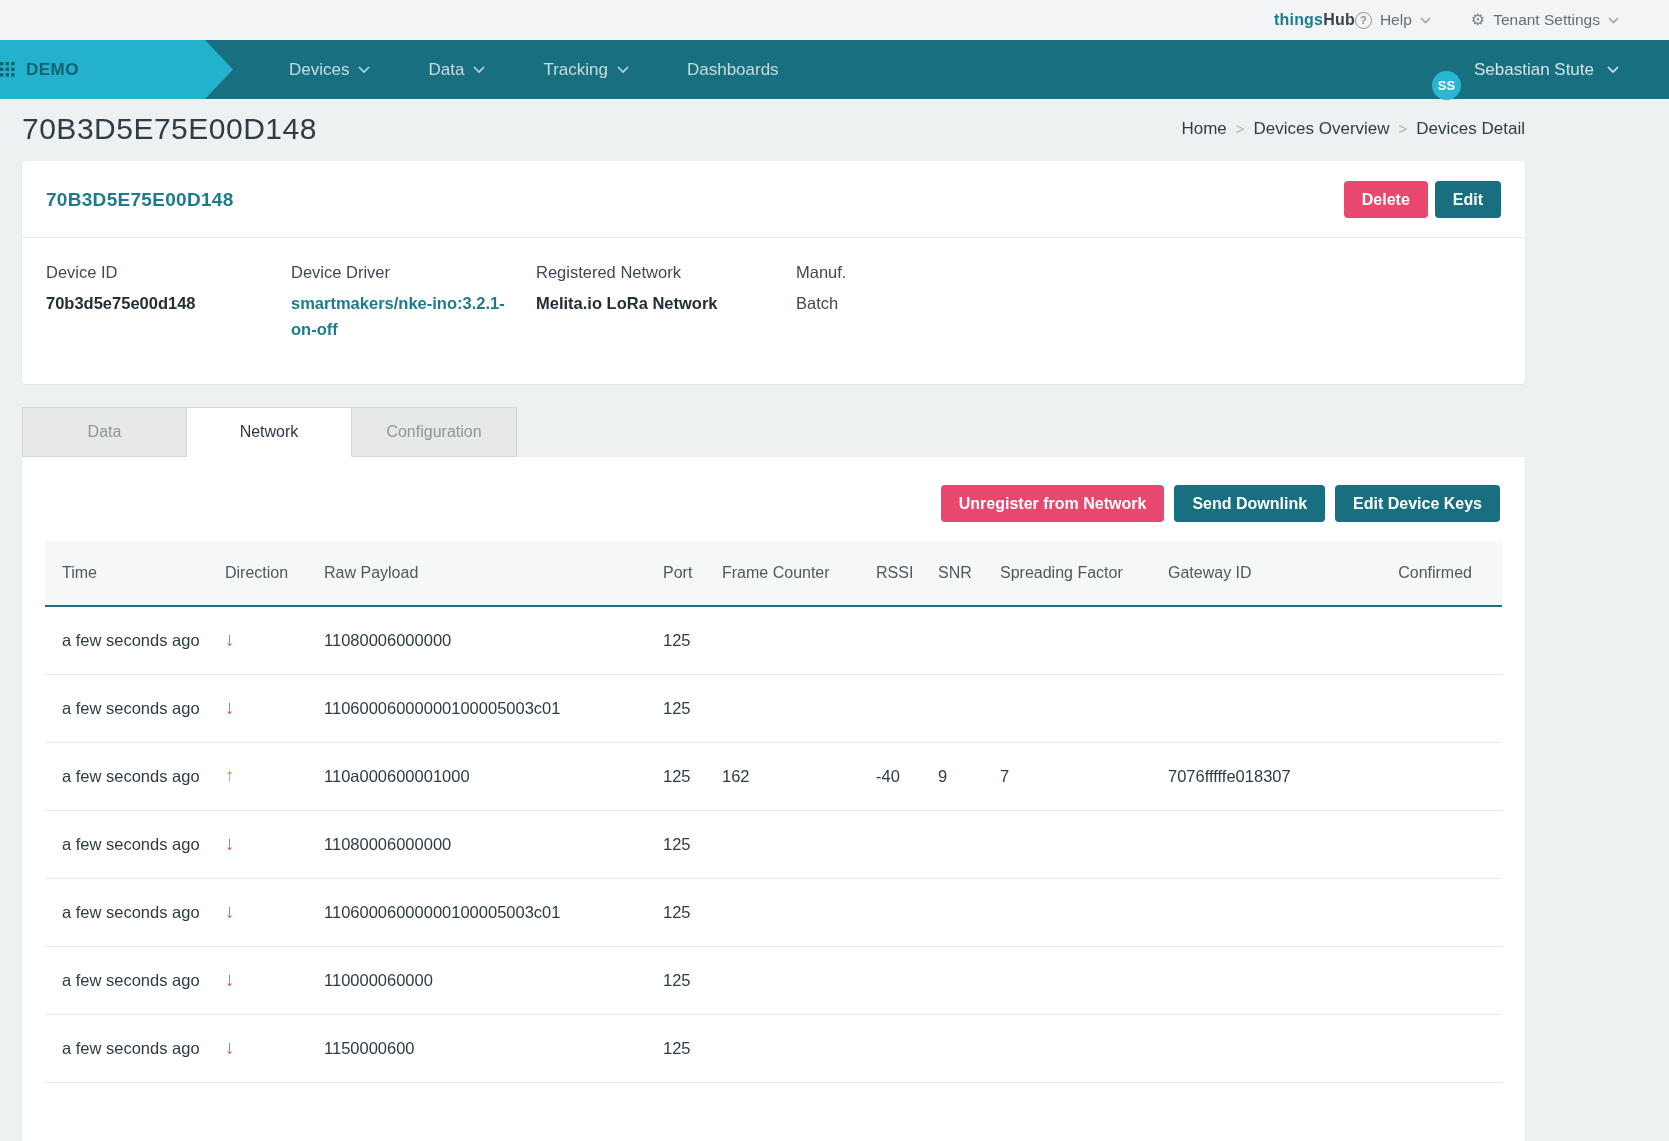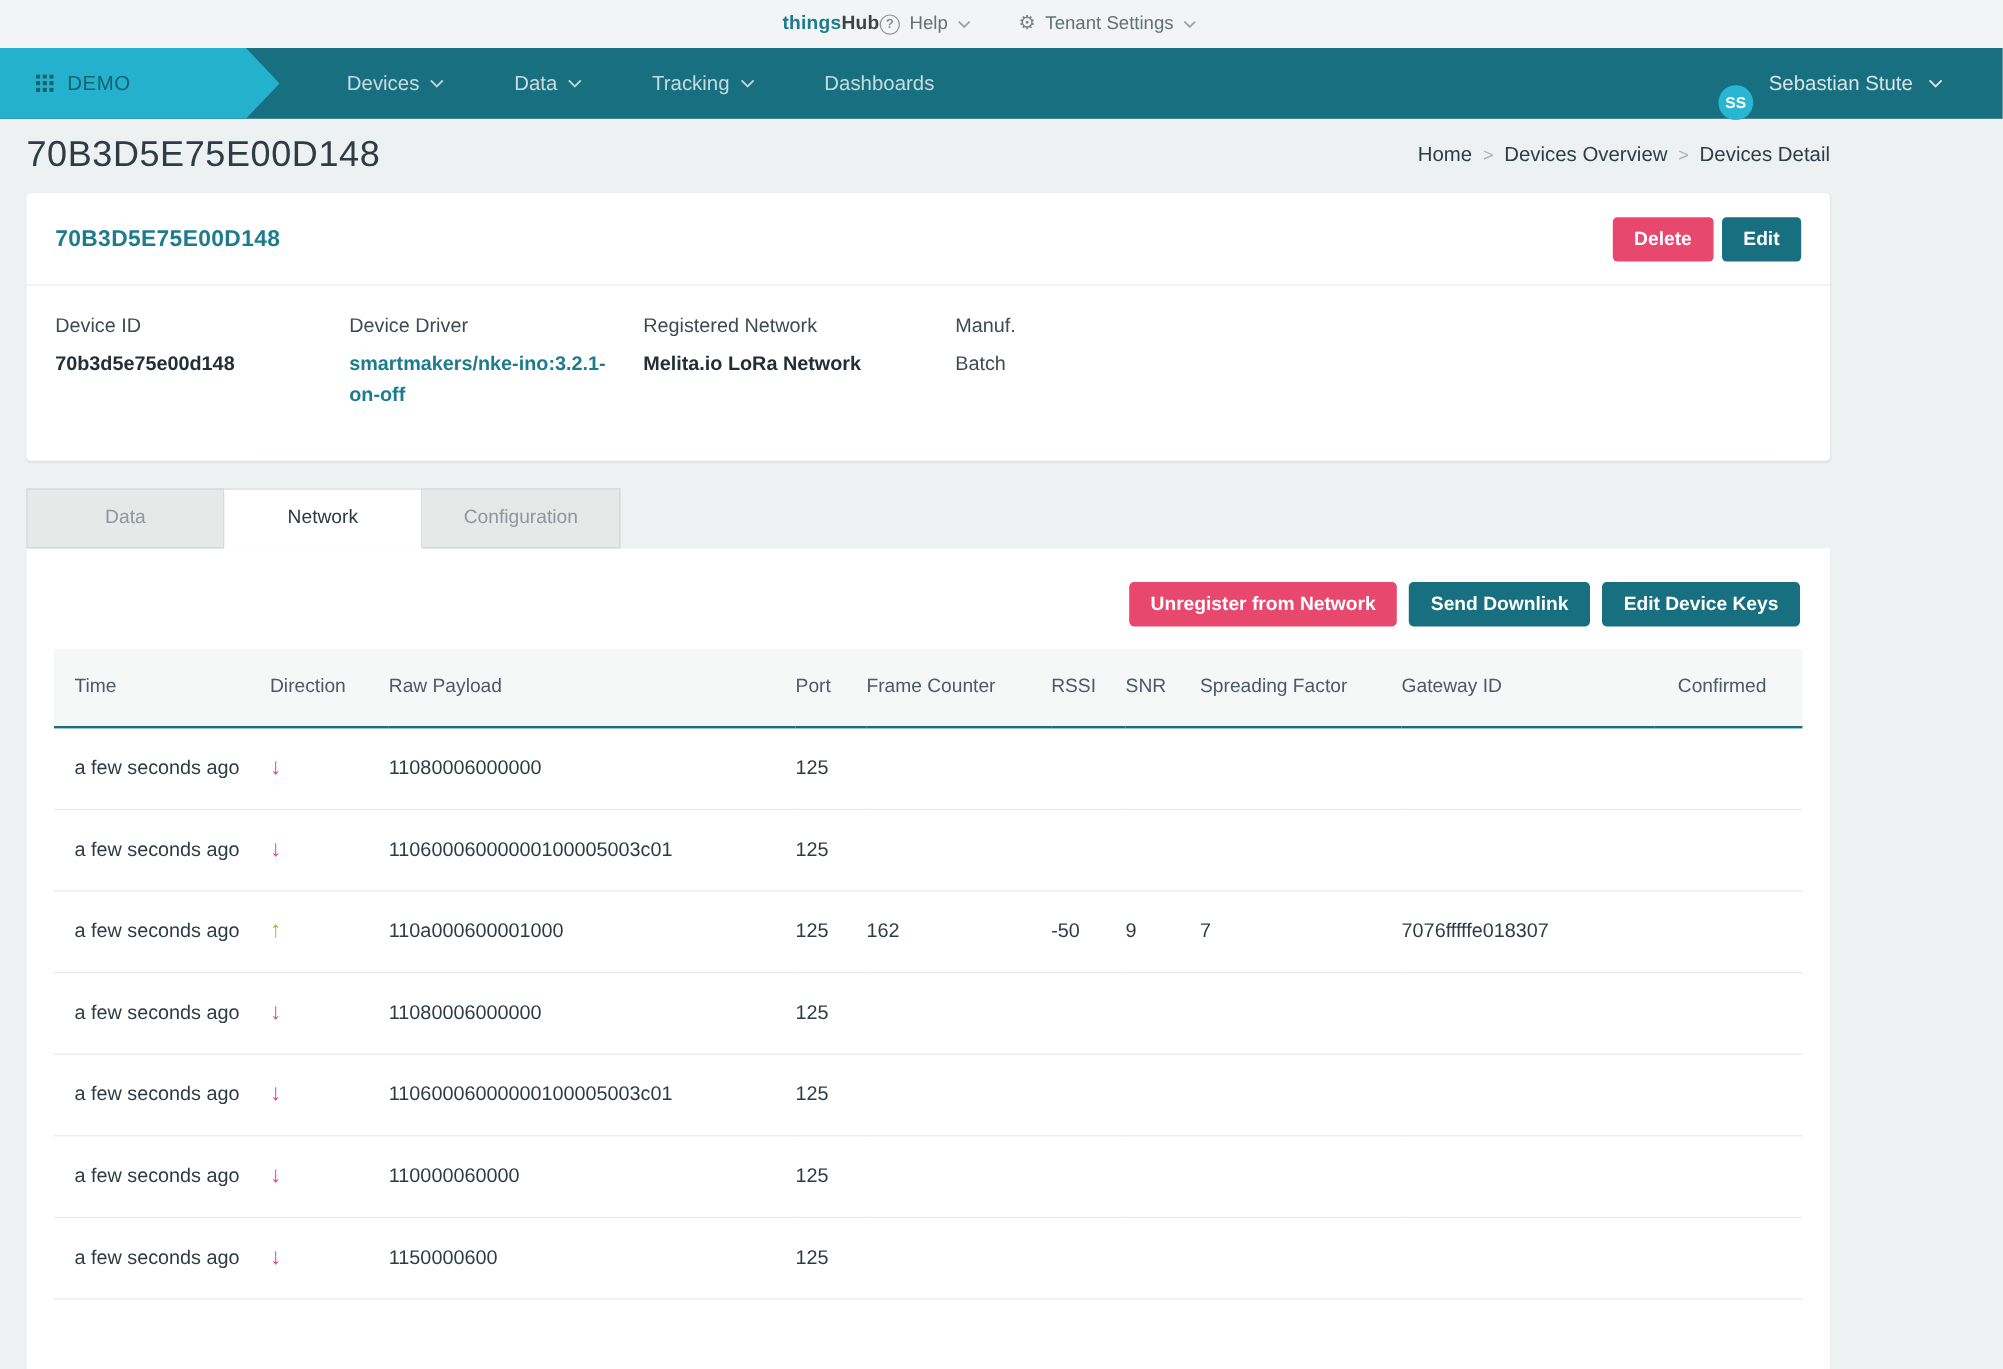--- a/index.html
+++ b/index.html
@@ -7,21 +7,21 @@
   body {
     width:1669px; height:1141px; overflow:hidden; position:relative;
     background:#eef1f2;
     font-family:"Liberation Sans", sans-serif;
     color:#2d3b44;
   }
 
   
   .topbar{
     height:40px; background:#f3f4f5;
-    display:flex; align-items:center; justify-content:center;
+    display:flex; align-items:center; justify-content:flex-end;
     padding:0 50px 0 30px;
   }
   .brand{ font-size:16px; font-weight:bold; letter-spacing:.2px; }
   .brand-things{ color:#1d7b8e; }
   .brand-hub{ color:#3c4348; }
   .topbar-right{ display:flex; align-items:center; gap:40px; }
   .topbar-item{ display:flex; align-items:center; gap:8px; color:#636f75; font-size:15.5px; cursor:pointer; }
   .qmark{
     width:17px;height:17px;border:1.5px solid #8a9499;border-radius:50%;
     display:flex;align-items:center;justify-content:center;
@@ -32,22 +32,22 @@
 
   
   .navbar{
     height:59px; background:#186f80;
     display:flex; align-items:center; padding-right:50px;
   }
   .tenant-badge{
     height:59px; width:233px; flex:0 0 233px;
     background:#23b1cd;
     clip-path:polygon(0 0, 205px 0, 233px 50%, 205px 100%, 0 100%);
-    display:flex; align-items:center; gap:11px; padding-left:30px;
-    color:#15616f; font-weight:normal; font-size:17px; letter-spacing:.5px;
+    display:flex; align-items:center; gap:11px; 
+    color:#15616f; font-weight:bold; font-size:17px; letter-spacing:.5px;
     cursor:pointer;
   }
   .nav-items{ display:flex; gap:58px; margin-left:56px; }
   .nav-item{
     display:flex; align-items:center; gap:9px;
     color:rgba(255,255,255,0.75); font-size:17px; cursor:pointer;
   }
   .nav-user{ margin-left:auto; display:flex; align-items:center; gap:13px; color:#d5e4e8; font-size:17px; cursor:pointer; }
   .avatar{
     width:29px;height:29px;border-radius:50%;background:#29b6d3;color:#fff;
@@ -287,21 +287,21 @@
     <td></td>
     <td></td>
     <td></td>
   </tr>
           <tr>
     <td>a few seconds ago</td>
     <td><span class="dir-arrow up">↑</span></td>
     <td>110a000600001000</td>
     <td>125</td>
     <td>162</td>
-    <td>-50</td>
+    <td>-40</td>
     <td>9</td>
     <td>7</td>
     <td>7076fffffe018307</td>
     <td></td>
   </tr>
           <tr>
     <td>a few seconds ago</td>
     <td><span class="dir-arrow down">↓</span></td>
     <td>11080006000000</td>
     <td>125</td>

